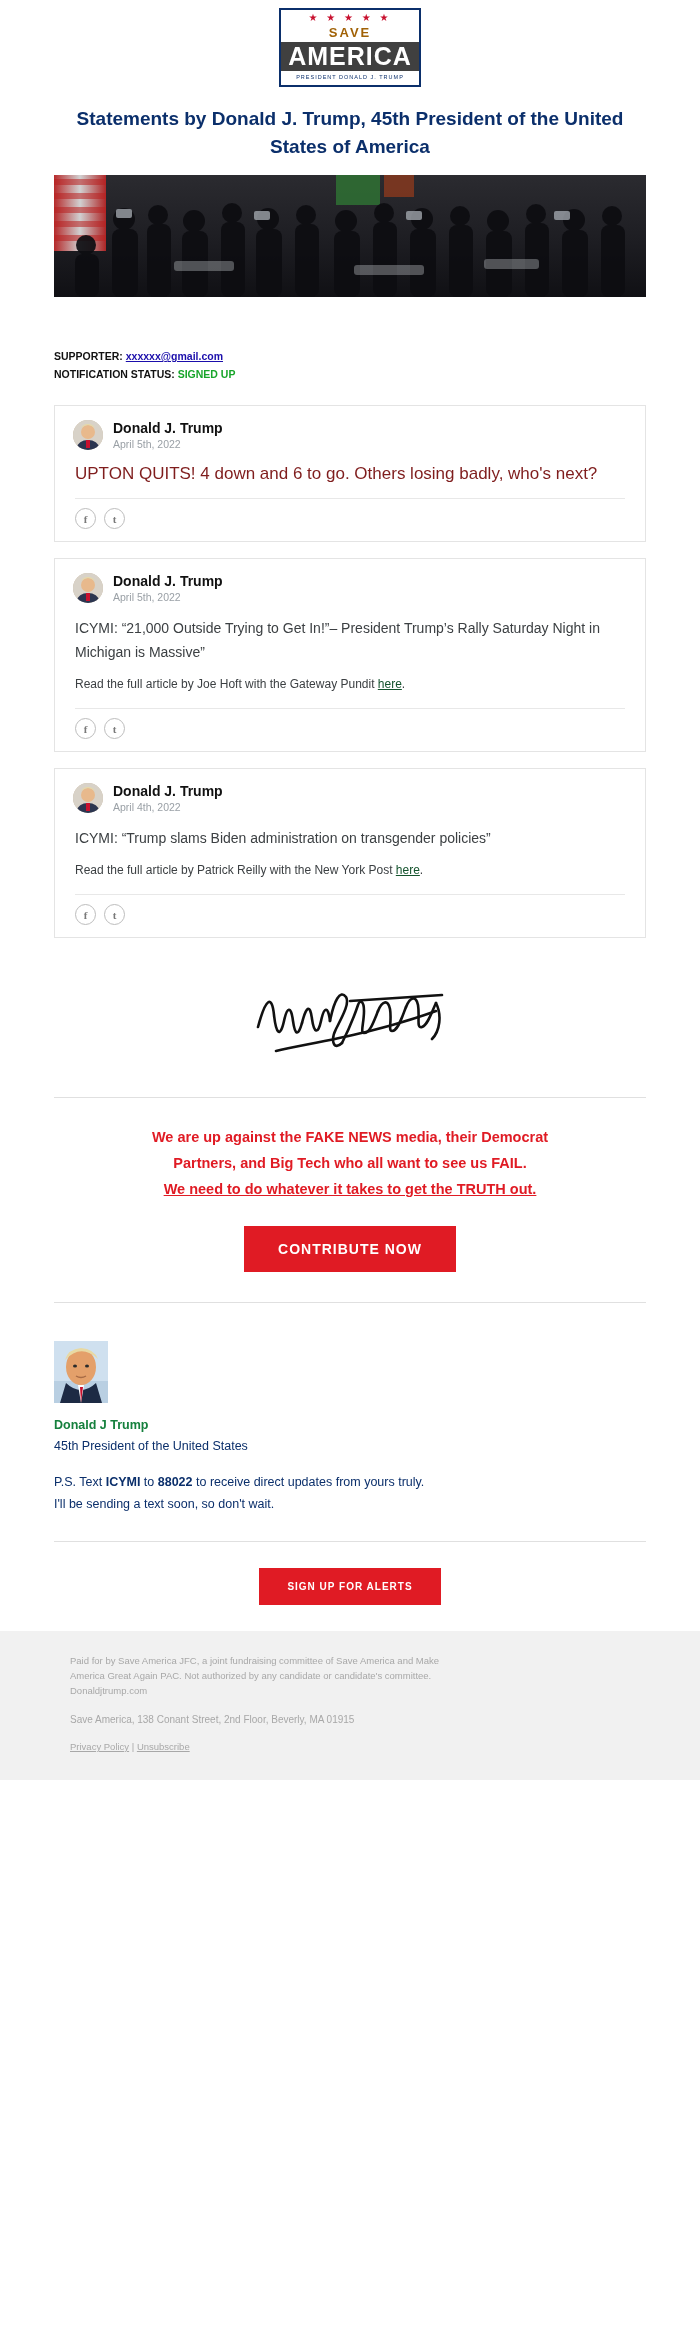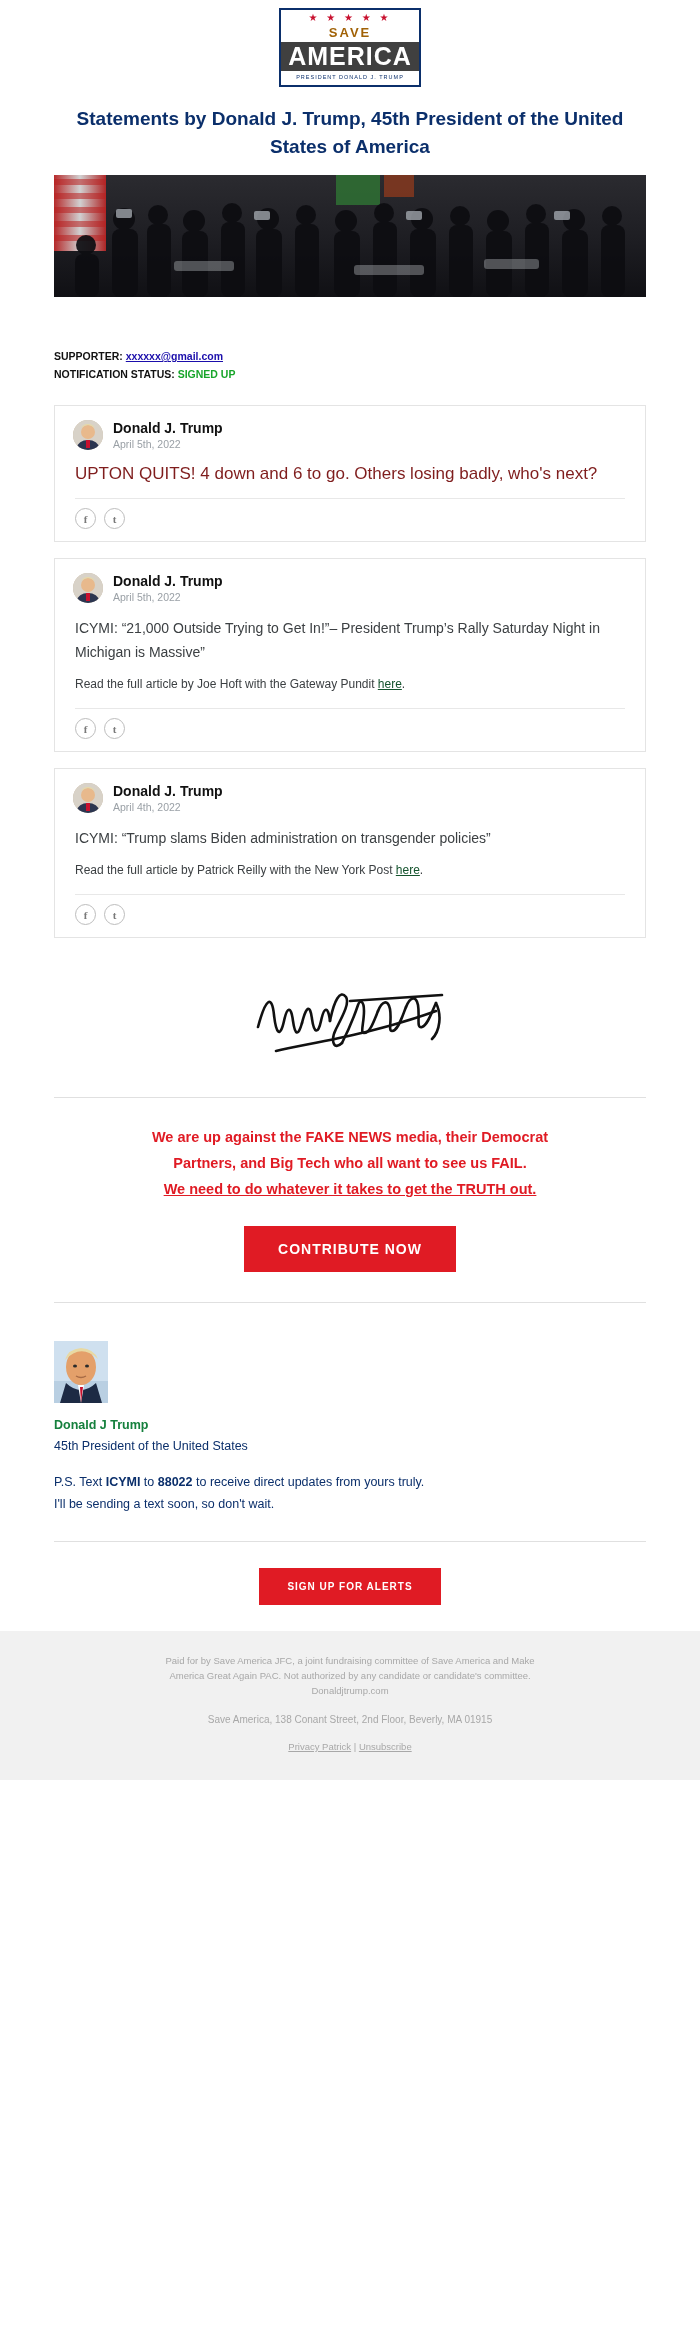--- a/index.html
+++ b/index.html
@@ -257,21 +257,21 @@
     line-height: 22px;
     padding-top: 14px;
   }
   .ps b { font-weight: bold; }
 
   
   .footer {
     background: #f1f1f1;
     margin-top: 26px;
     padding: 22px 70px 26px 70px;
-    text-align: center;
+    text-align: left;
     color: #a8a8a8;
     font-size: 9.5px;
     line-height: 15px;
   }
   .footer .addr {
     padding-top: 14px;
     font-size: 10px;
     color: #a8a8a8;
   }
   .footer .links {
@@ -527,17 +527,17 @@
   <div class="cta-wrap" style="padding-top:18px;">
     <a class="cta alerts" href="#">SIGN UP FOR ALERTS</a>
   </div>
 
   <div class="footer">
     <div>Paid for by Save America JFC, a joint fundraising committee of Save America and Make</div>
     <div>America Great Again PAC. Not authorized by any candidate or candidate's committee.</div>
     <div>Donaldjtrump.com</div>
     <div class="addr">Save America, 138 Conant Street, 2nd Floor, Beverly, MA 01915</div>
     <div class="links">
-      <a href="#">Privacy Patrick</a><span class="sep"> | </span><a href="#">Unsubscribe</a>
+      <a href="#">Privacy Policy</a><span class="sep"> | </span><a href="#">Unsubscribe</a>
     </div>
   </div>
 
 </div>
 
 </body></html>

